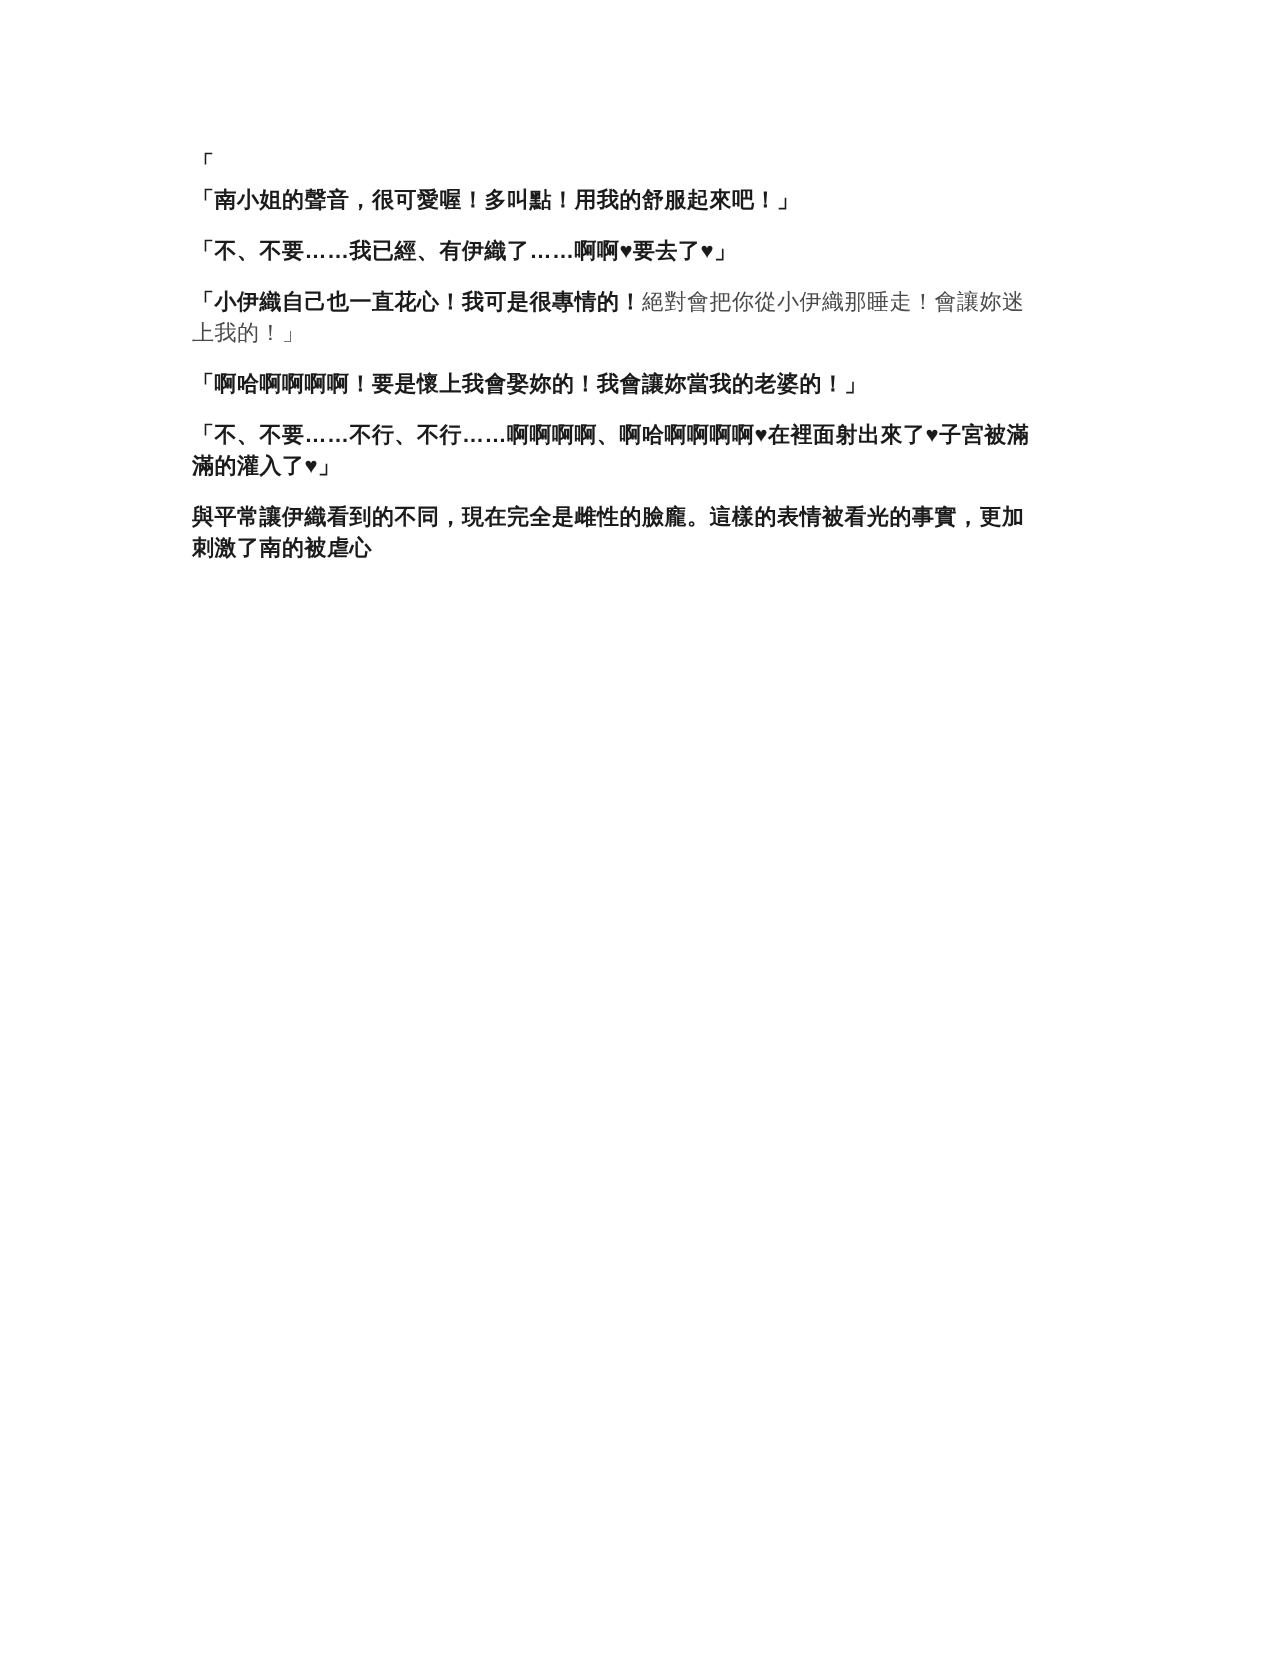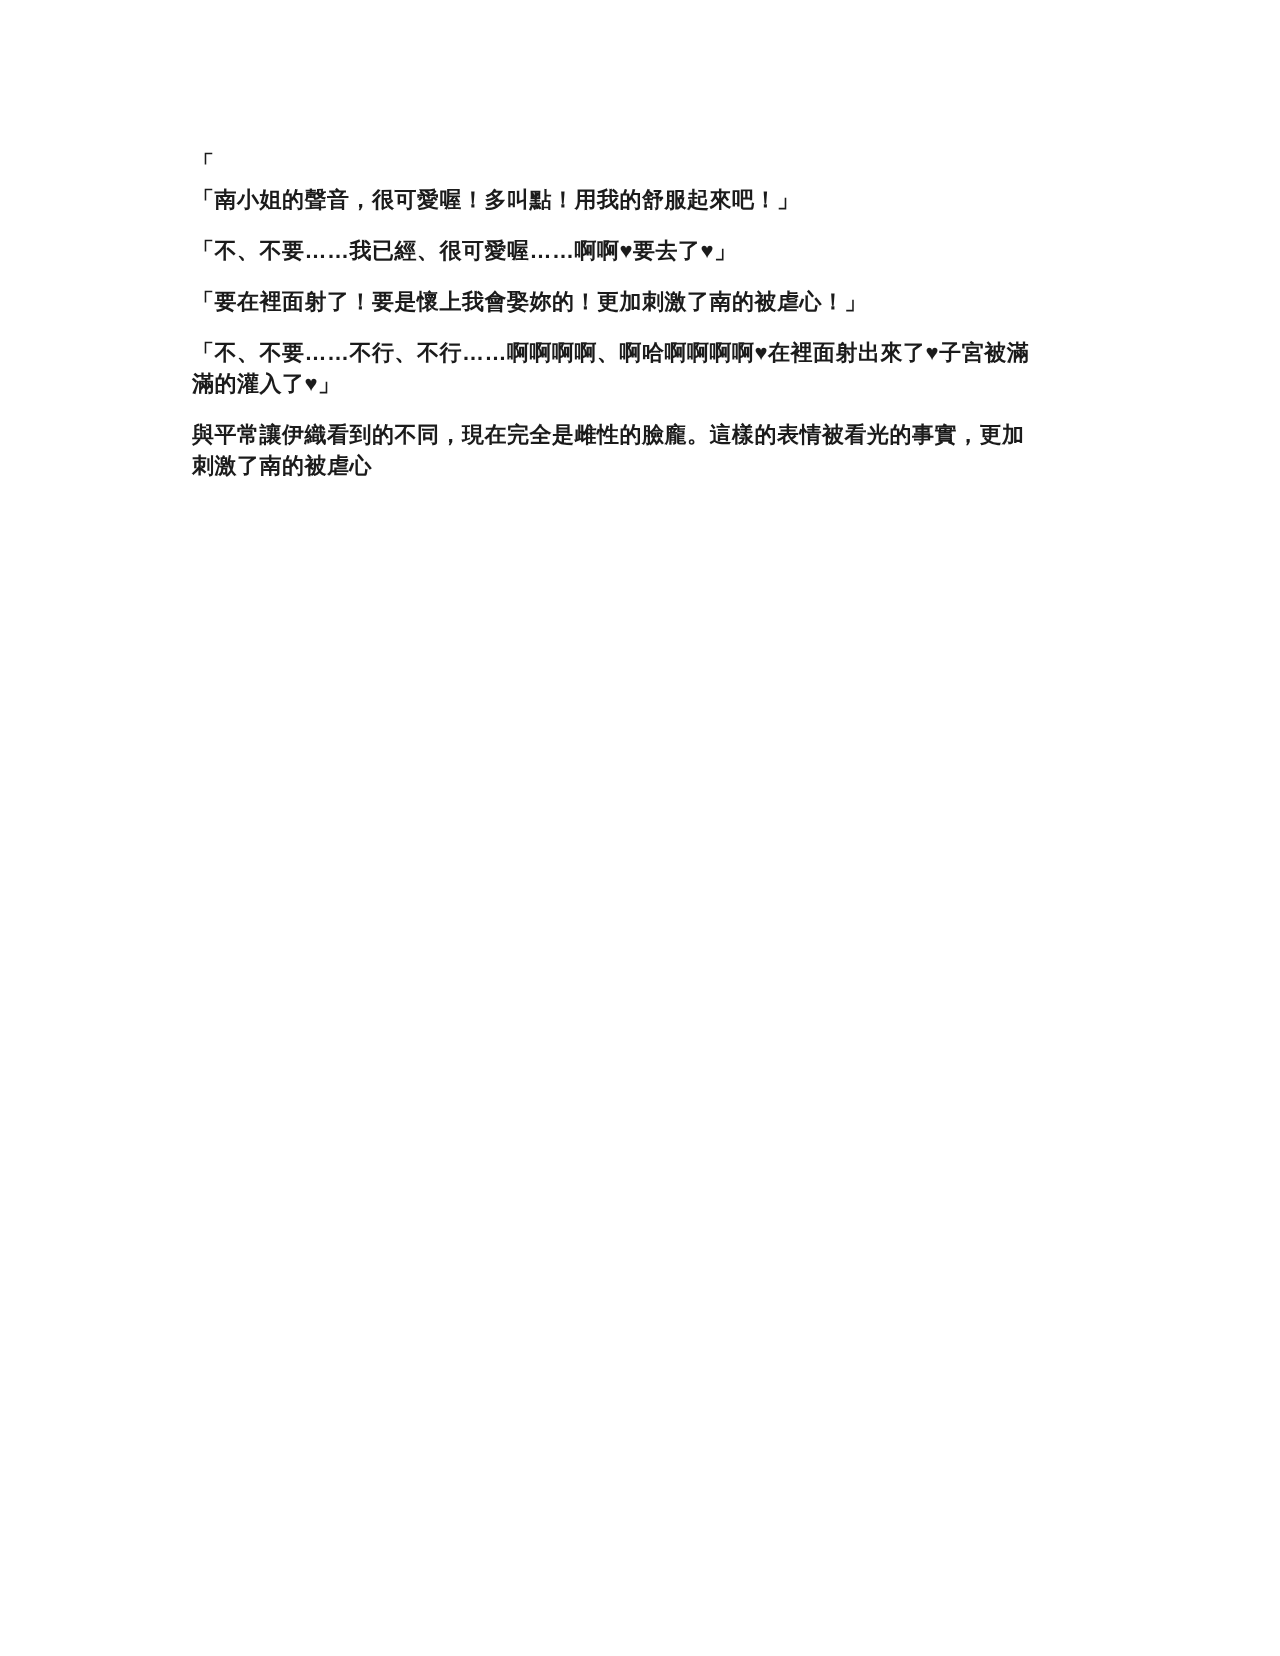--- a/index.html
+++ b/index.html
@@ -51,25 +51,28 @@
 <body>
 
 <div class="page">
   <div class="text-column">
 
     <p class="opening-bracket-line">「</p>
 
 
     <p>「南小姐的聲音，很可愛喔！多叫點！用我的舒服起來吧！」</p>
 
-    <p>「不、不要……我已經、很可愛喔……啊啊♥要去了♥」</p>
+    <p>「不、不要……我已經、有伊織了……啊啊♥要去了♥」</p>
+
+    <p>
+      <span class="seg-bold">「小伊織自己也一直花心！我可是很專情的！</span><span class="seg-light">絕對會把你從小伊織那睡走！會讓妳迷上我的！」</span>
+    </p>
 
 
 
-
-    <p>「要在裡面射了！要是懷上我會娶妳的！更加刺激了南的被虐心！」</p>
+    <p>「啊哈啊啊啊啊！要是懷上我會娶妳的！我會讓妳當我的老婆的！」</p>
 
     <p>「不、不要……不行、不行……啊啊啊啊、啊哈啊啊啊啊♥在裡面射出來了♥子宮被滿滿的灌入了♥」</p>
 
     <p>與平常讓伊織看到的不同，現在完全是雌性的臉龐。這樣的表情被看光的事實，更加刺激了南的被虐心</p>
 
   </div>
 </div>
 
 </body></html>

